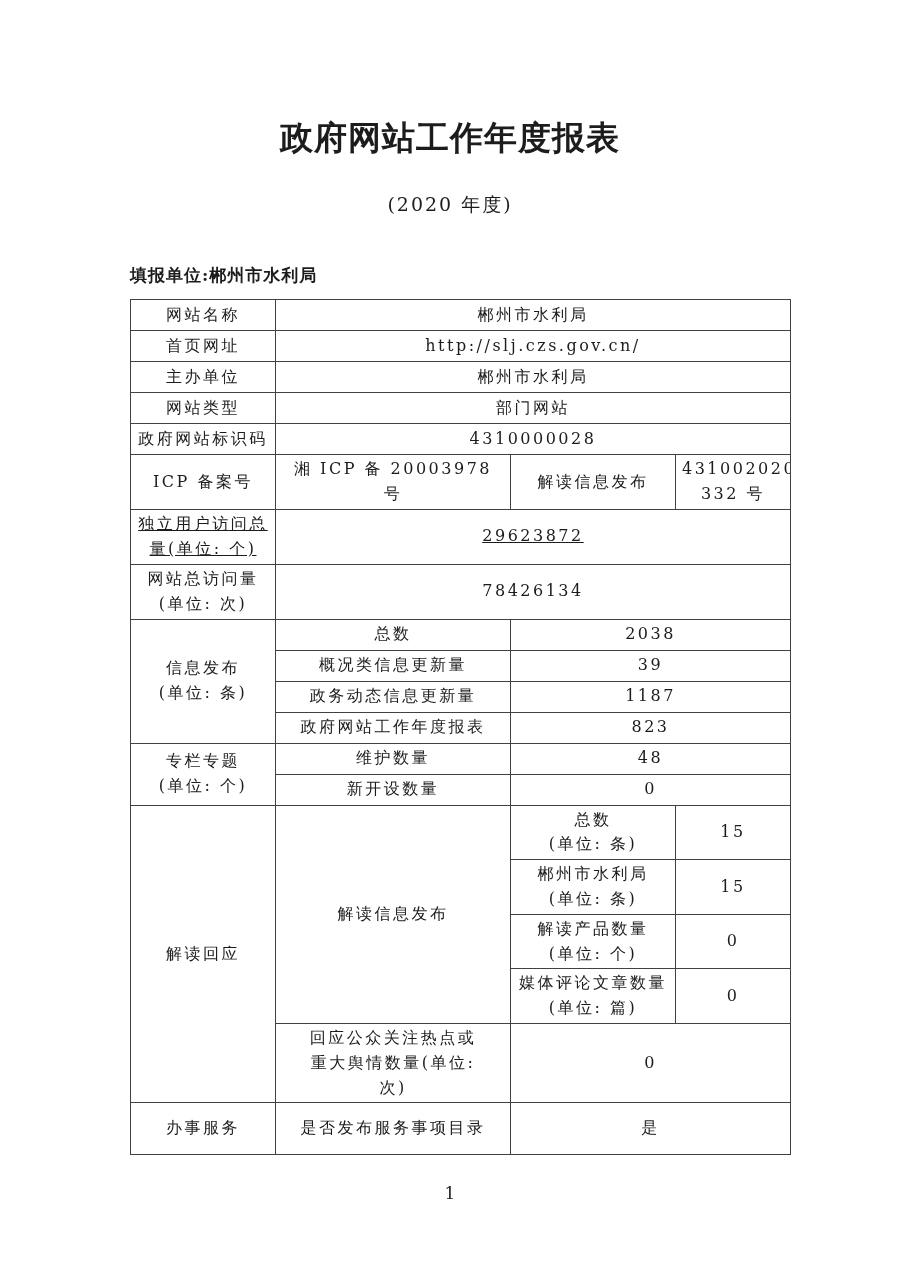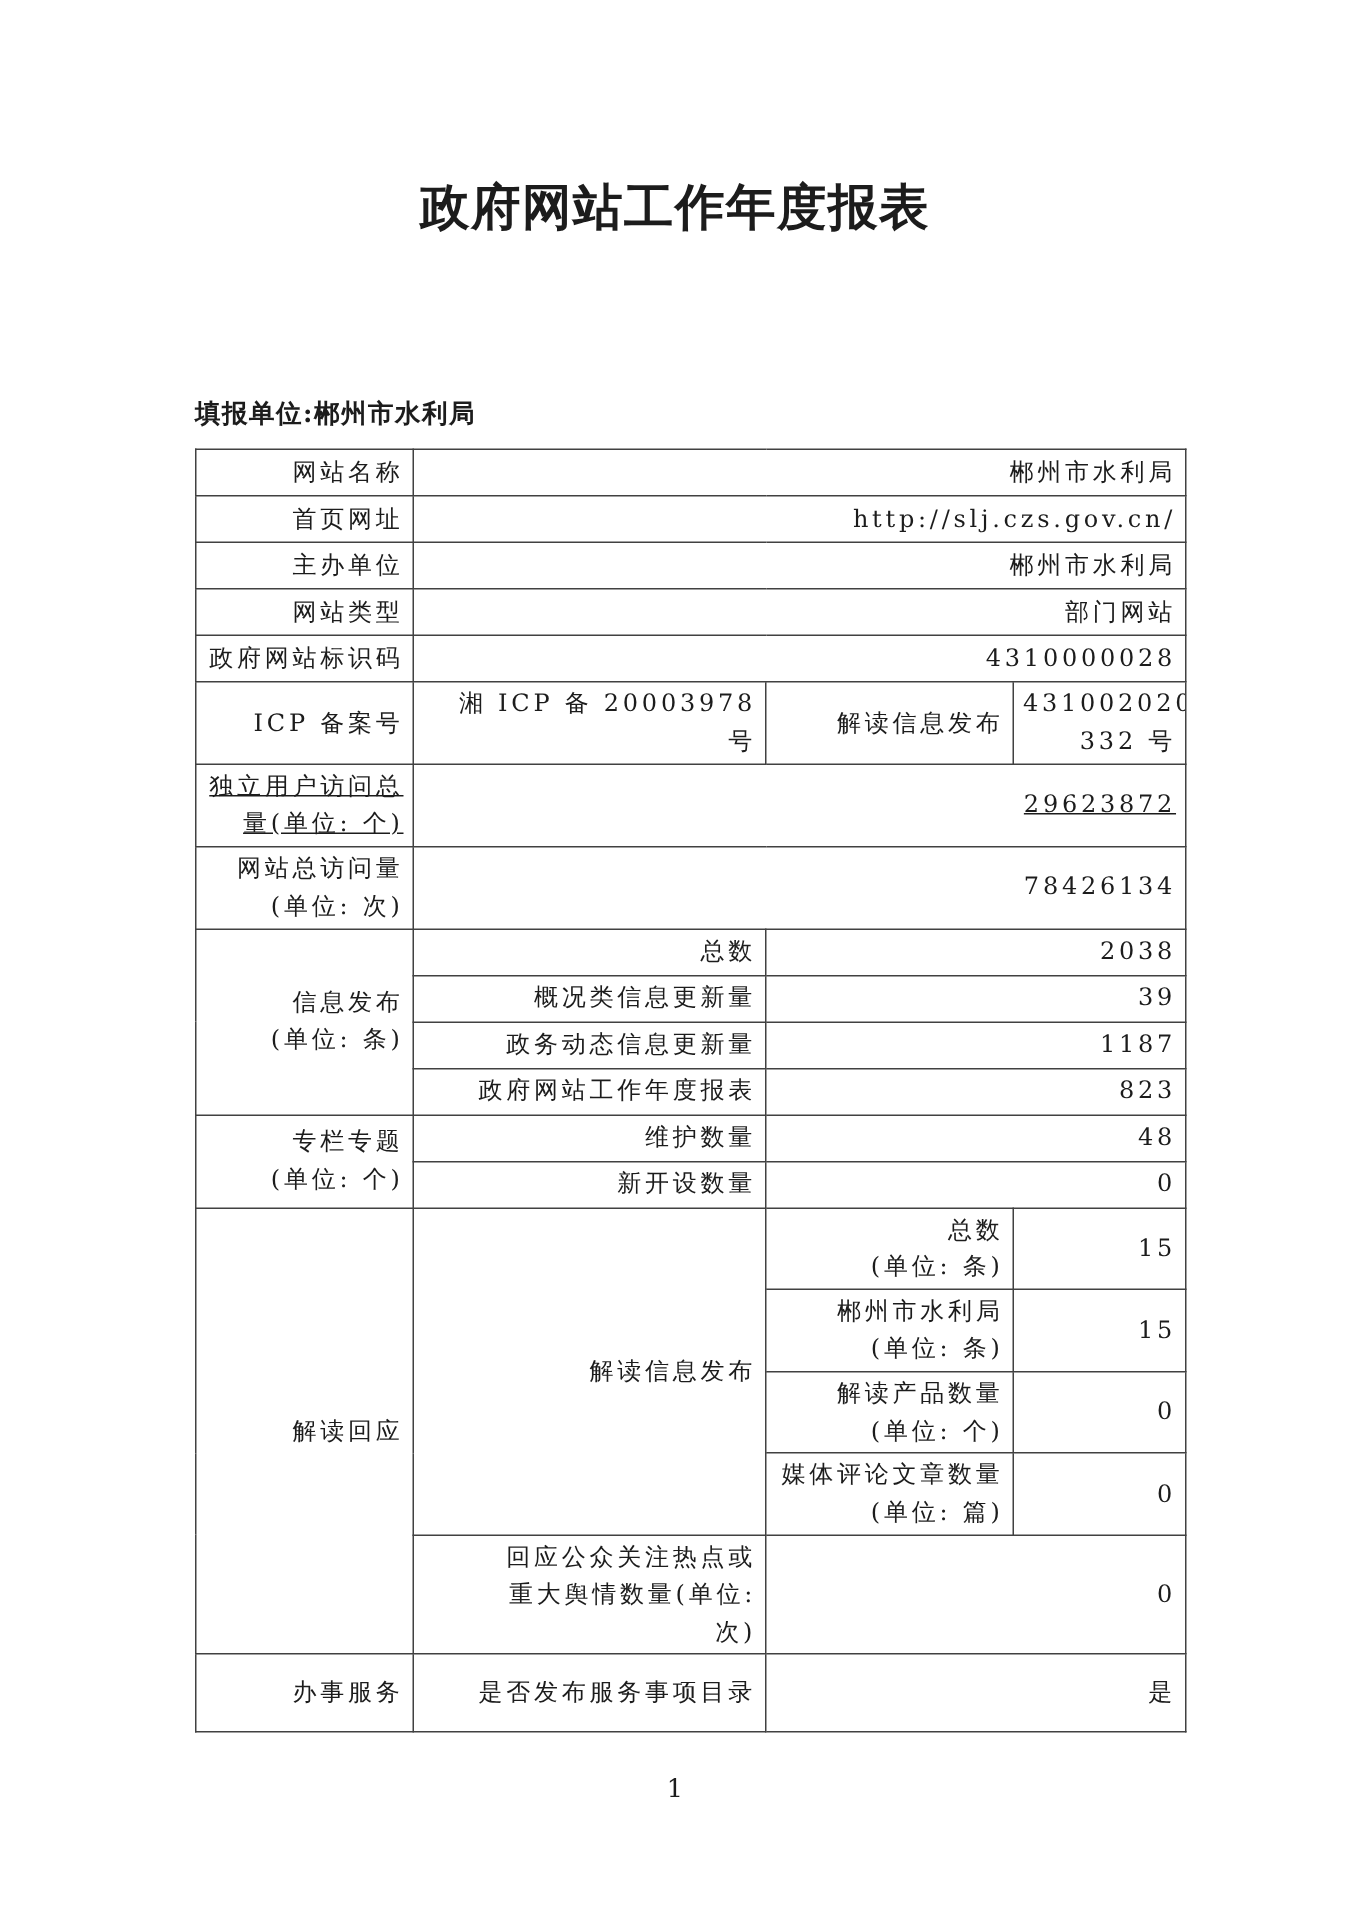--- a/index.html
+++ b/index.html
@@ -39,21 +39,21 @@
   }
   table.report {
     position: absolute;
     top: 299px; left: 130px;
     width: 660px;
     border-collapse: collapse;
     table-layout: fixed;
   }
   table.report td {
     border: 1px solid #414141;
-    text-align: right;
+    text-align: center;
     vertical-align: middle;
     font-size: 16px;
     letter-spacing: 2.5px;
     line-height: 1.55;
     white-space: pre-line;
     padding: 2px 6px;
     overflow: hidden;
   }
   td.num { letter-spacing: 1px; }
   td.cell-bottom { vertical-align: bottom; padding-bottom: 6px; }
@@ -70,20 +70,21 @@
     text-align: center;
     font-size: 17px;
   }
 </style>
 </head>
 <body>
 
 <div class="page">
 
   <h1 class="title">政府网站工作年度报表</h1>
+  <div class="subtitle">(2020 年度)</div>
   <div class="unit">填报单位:郴州市水利局</div>
 
   <table class="report">
     <colgroup>
       <col style="width:145px">
       <col style="width:235px">
       <col style="width:165px">
       <col style="width:115px">
     </colgroup>
     <tbody>

